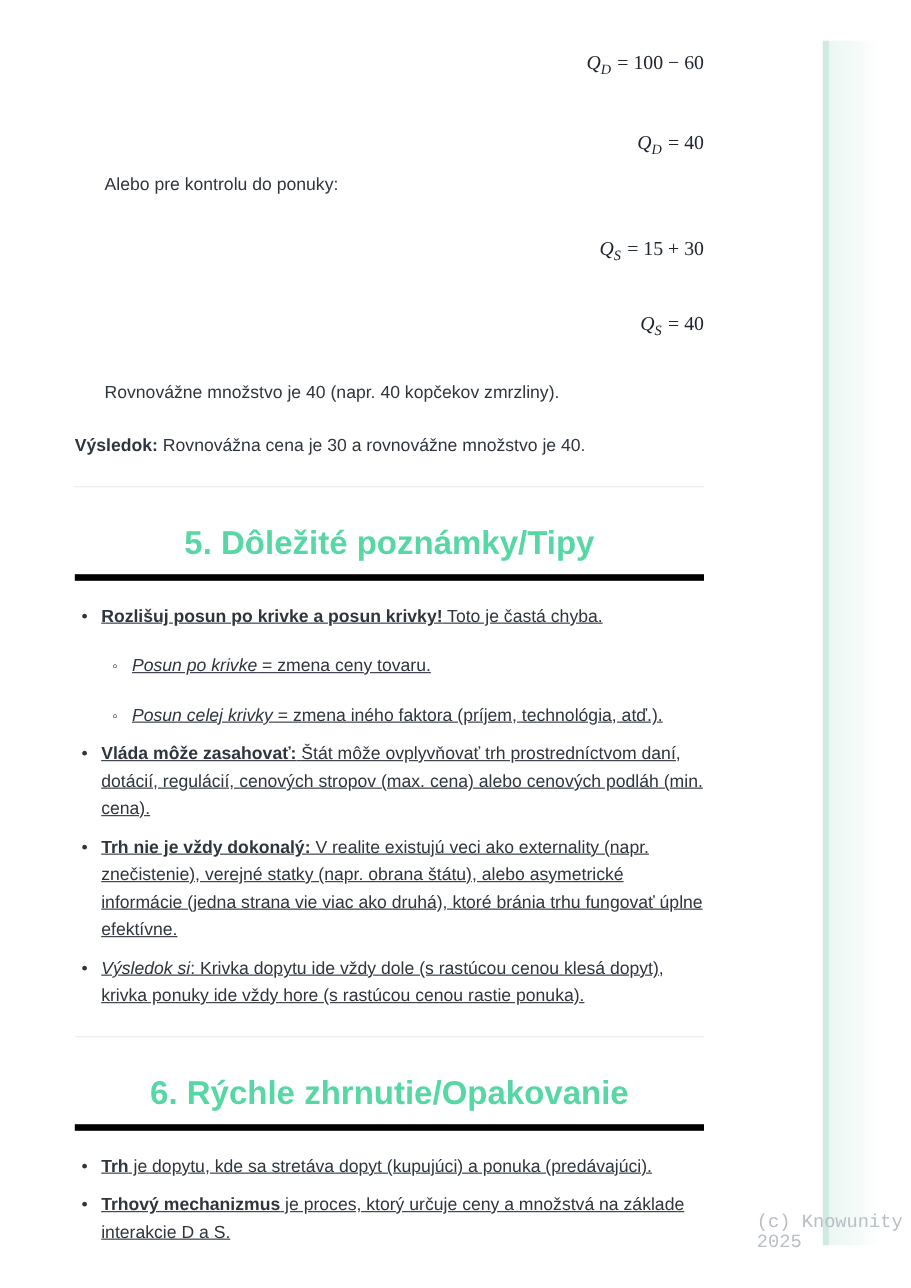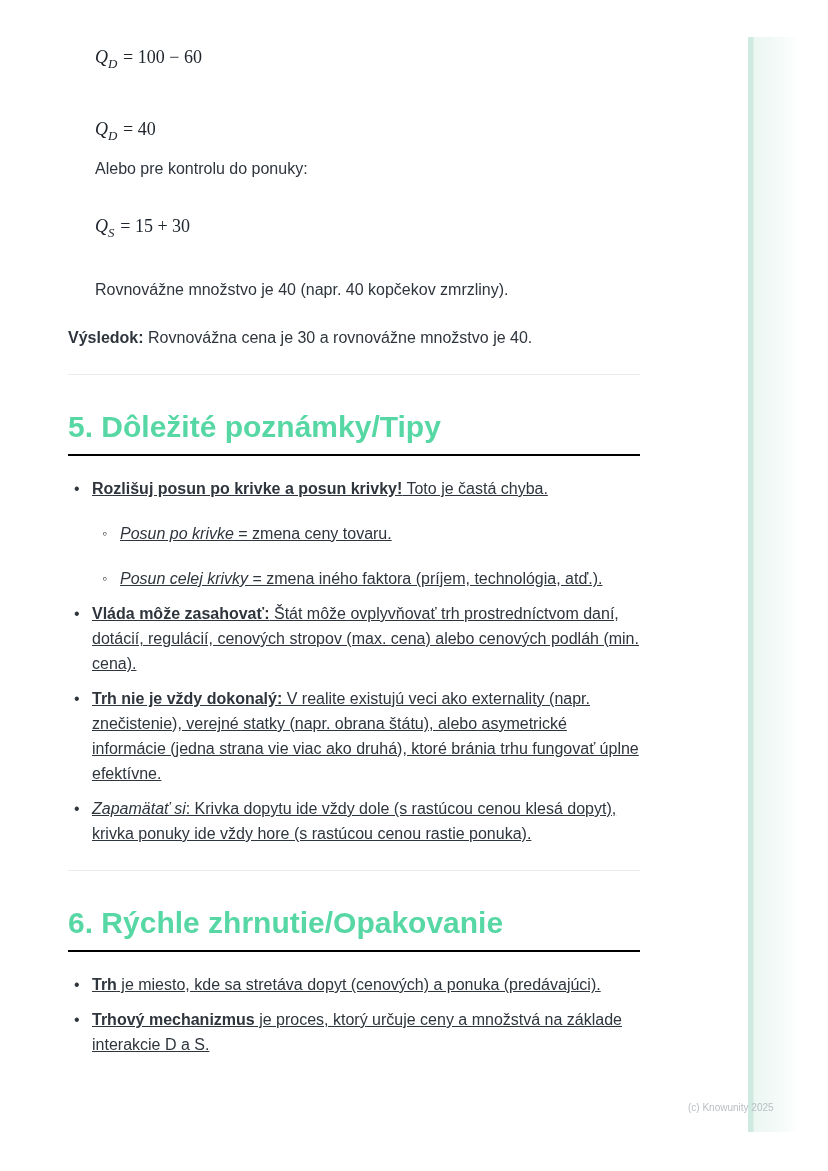--- a/index.html
+++ b/index.html
@@ -21,21 +21,21 @@
     height: 1095px;
     background: linear-gradient(90deg, #cfeae1 0px, #cfeae1 5px, #ecf7f2 6px, #f3faf7 28px, rgba(255,255,255,0) 52px);
   }
   .content {
     position: relative;
     padding: 46px 188px 0 68px; 
   }
   
   .indent { margin-left: 27px; }
   .formula {
-    text-align: left;
+    text-align: right;
     font-family: "Liberation Serif", "DejaVu Serif", serif;
     font-size: 18px;
     line-height: 22px;
     color: #20262e;
   }
   .formula .mvar { font-style: italic; }
   .formula sub { font-size: 72%; font-style: italic; line-height: 0; }
   .formula .mexpr { margin-left: 0.32em; }
   .f1 { margin-top: 0; }
   .f2 { margin-top: 50px; }
@@ -54,21 +54,22 @@
     border-top: 1px solid #e9eaec;
     margin: 24px 0 0 0;
   }
   .section-title {
     margin: 34px 0 0 0;
     font-size: 30px;
     line-height: 36px;
     font-weight: 700;
     color: #56d7a4;
     padding-bottom: 9px;
-    border-bottom: 2px solid #000000;
+    border-bottom: 6px solid #000000;
+    text-align: center;
   }
   
   ul.bullets {
     list-style: none;
     margin: 20px 0 0 0;
     padding: 0;
     font-size: 16px;
     line-height: 25px;
     text-decoration: underline;
   }
@@ -99,22 +100,23 @@
     position: absolute;
     left: 10px;
     top: 0;
     font-size: 14px;
   }
   
   .watermark {
     position: absolute;
     left: 688px;
     top: 1102px;
-    font-size: 10px;
+    font-size: 17px;
     color: #b9bec4;
+    font-family: Liberation Mono, monospace;
   }
 </style>
 </head>
 <body>
 
 <div class="page">
   <div class="edge-strip"></div>
 
   <div class="content">
 
@@ -126,20 +128,23 @@
       <div class="formula f2">
         <span class="mvar">Q</span><sub>D</sub><span class="mexpr">= 40</span>
       </div>
 
       <p class="para p-check">Alebo pre kontrolu do ponuky:</p>
 
       <div class="formula f3">
         <span class="mvar">Q</span><sub>S</sub><span class="mexpr">= 15 + 30</span>
       </div>
 
+      <div class="formula f4">
+        <span class="mvar">Q</span><sub>S</sub><span class="mexpr">= 40</span>
+      </div>
 
       <p class="para p-quant">Rovnovážne množstvo je 40 (napr. 40 kopčekov zmrzliny).</p>
     </div>
 
     <p class="para p-result"><span class="b">Výsledok:</span><span> Rovnovážna cena je 30 a rovnovážne množstvo je 40.</span></p>
 
     <hr class="divider">
 
     <h2 class="section-title">5. Dôležité poznámky/Tipy</h2>
 
@@ -155,31 +160,31 @@
           </li>
         </ul>
       </li>
       <li>
         <span class="b">Vláda môže zasahovať:</span><span> Štát môže ovplyvňovať trh prostredníctvom daní, dotácií, regulácií, cenových stropov (max. cena) alebo cenových podláh (min. cena).</span>
       </li>
       <li>
         <span class="b">Trh nie je vždy dokonalý:</span><span> V realite existujú veci ako externality (napr. znečistenie), verejné statky (napr. obrana štátu), alebo asymetrické informácie (jedna strana vie viac ako druhá), ktoré bránia trhu fungovať úplne efektívne.</span>
       </li>
       <li>
-        <span class="i">Zapamätať si</span><span>: Krivka dopytu ide vždy dole (s rastúcou cenou klesá dopyt), krivka ponuky ide vždy hore (s rastúcou cenou rastie ponuka).</span>
+        <span class="i">Výsledok si</span><span>: Krivka dopytu ide vždy dole (s rastúcou cenou klesá dopyt), krivka ponuky ide vždy hore (s rastúcou cenou rastie ponuka).</span>
       </li>
     </ul>
 
     <hr class="divider">
 
     <h2 class="section-title">6. Rýchle zhrnutie/Opakovanie</h2>
 
     <ul class="bullets">
       <li>
-        <span class="b">Trh</span><span> je miesto, kde sa stretáva dopyt (cenových) a ponuka (predávajúci).</span>
+        <span class="b">Trh</span><span> je dopytu, kde sa stretáva dopyt (kupujúci) a ponuka (predávajúci).</span>
       </li>
       <li>
         <span class="b">Trhový mechanizmus</span><span> je proces, ktorý určuje ceny a množstvá na základe interakcie D a S.</span>
       </li>
     </ul>
 
   </div>
 
   <div class="watermark">(c) Knowunity 2025</div>
 </div>

